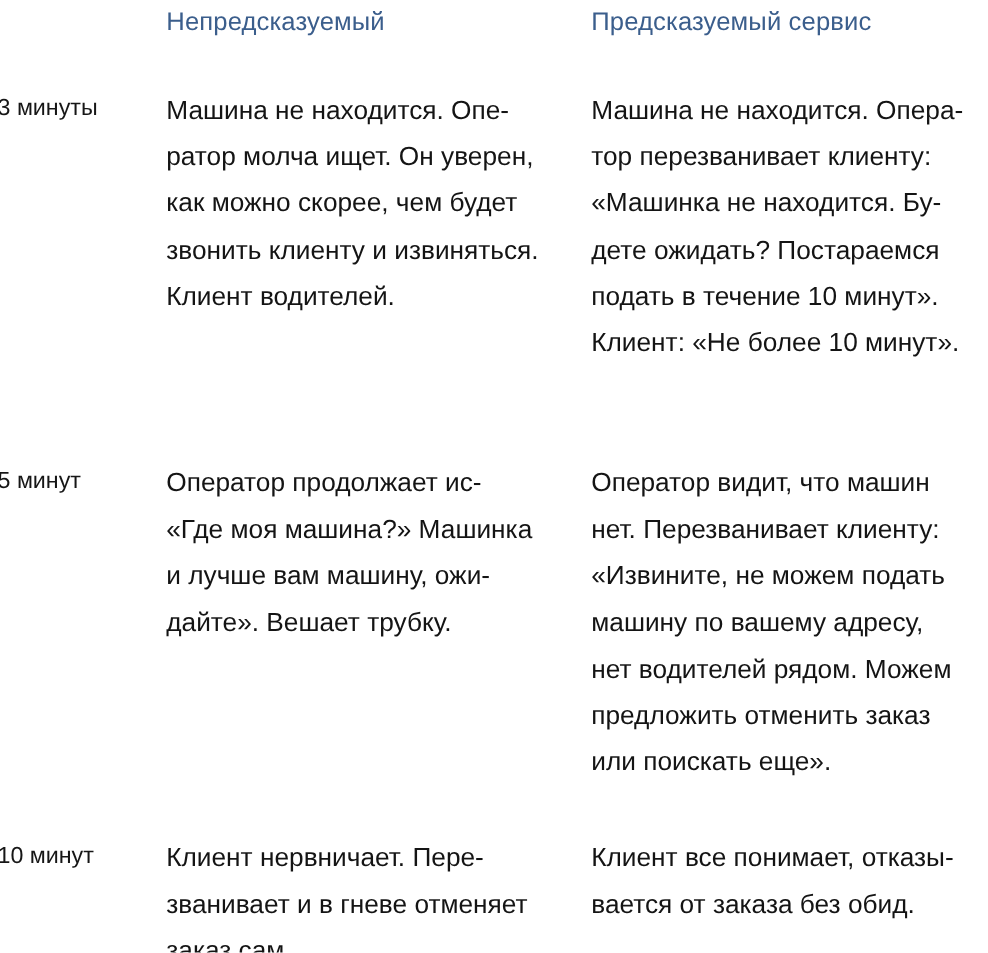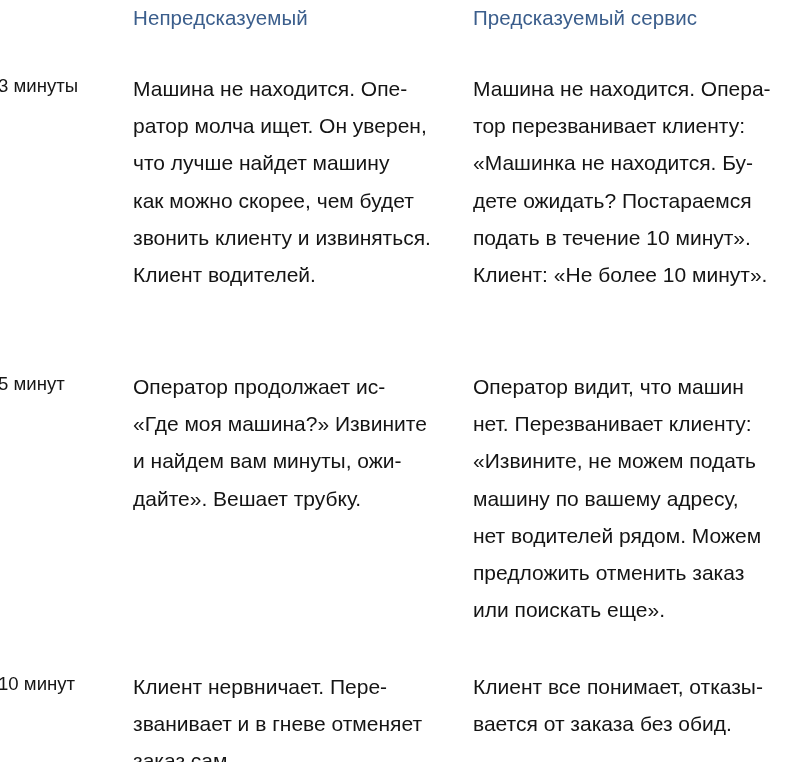--- a/index.html
+++ b/index.html
@@ -79,41 +79,40 @@
     <div class="col-time col-head"></div>
     <div class="col-a col-head">Непредсказуемый</div>
     <div class="col-b col-head">Предсказуемый сервис</div>
   </div>
 
   <div class="row row-1">
     <div class="col-time time-label">3 минуты</div>
     <div class="col-a cell-text">
         <span class="ln">Машина не находится. Опе-</span>
         <span class="ln">ратор молча ищет. Он уверен,</span>
-        <span class="ln">что лучше найдет машину</span>
         <span class="ln">как можно скорее, чем будет</span>
         <span class="ln">звонить клиенту и извиняться.</span>
         <span class="ln">Клиент водителей.</span>
       </div>
     <div class="col-b cell-text">
         <span class="ln">Машина не находится. Опера-</span>
         <span class="ln">тор перезванивает клиенту:</span>
         <span class="ln">«Машинка не находится. Бу-</span>
         <span class="ln">дете ожидать? Постараемся</span>
         <span class="ln">подать в течение 10 минут».</span>
         <span class="ln">Клиент: «Не более 10 минут».</span>
       </div>
   </div>
 
   <div class="row row-2">
     <div class="col-time time-label">5 минут</div>
     <div class="col-a cell-text">
         <span class="ln">Оператор продолжает ис-</span>
-        <span class="ln">«Где моя машина?» Извините</span>
-        <span class="ln">и найдем вам минуты, ожи-</span>
+        <span class="ln">«Где моя машина?» Машинка</span>
+        <span class="ln">и лучше вам машину, ожи-</span>
         <span class="ln">дайте». Вешает трубку.</span>
       </div>
     <div class="col-b cell-text">
         <span class="ln">Оператор видит, что машин</span>
         <span class="ln">нет. Перезванивает клиенту:</span>
         <span class="ln">«Извините, не можем подать</span>
         <span class="ln">машину по вашему адресу,</span>
         <span class="ln">нет водителей рядом. Можем</span>
         <span class="ln">предложить отменить заказ</span>
         <span class="ln">или поискать еще».</span>

